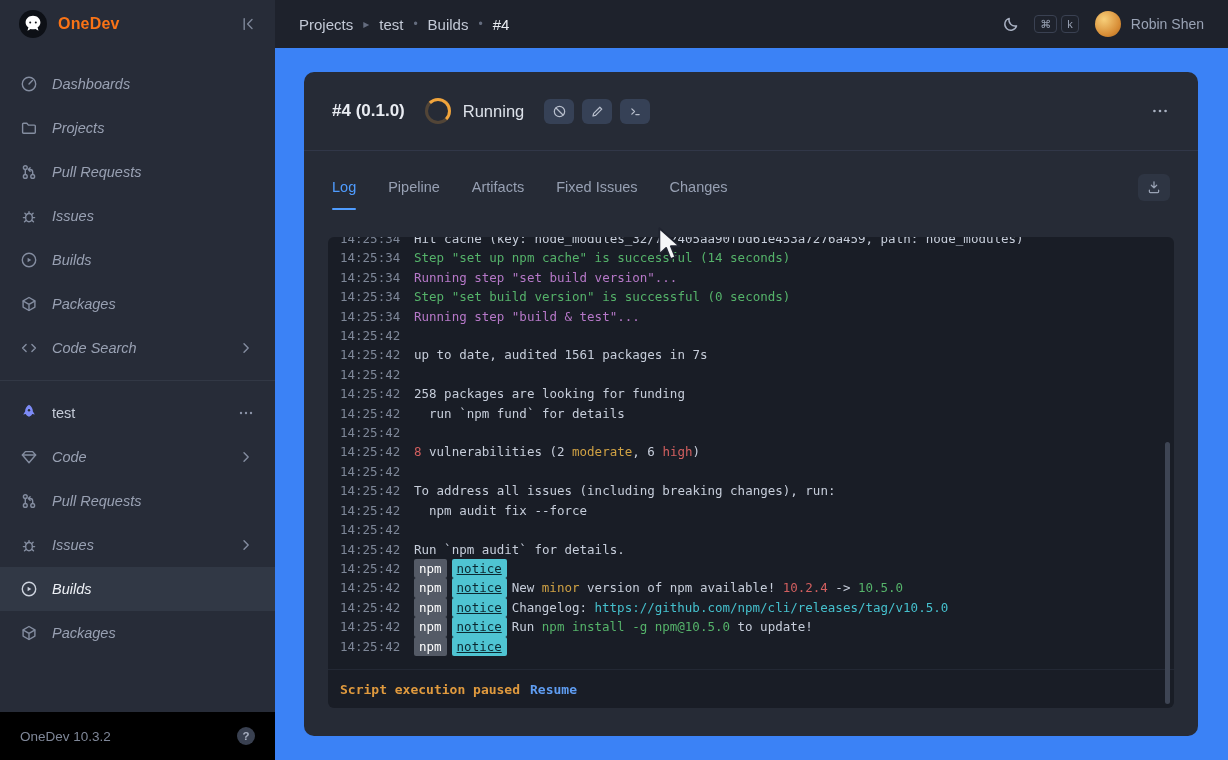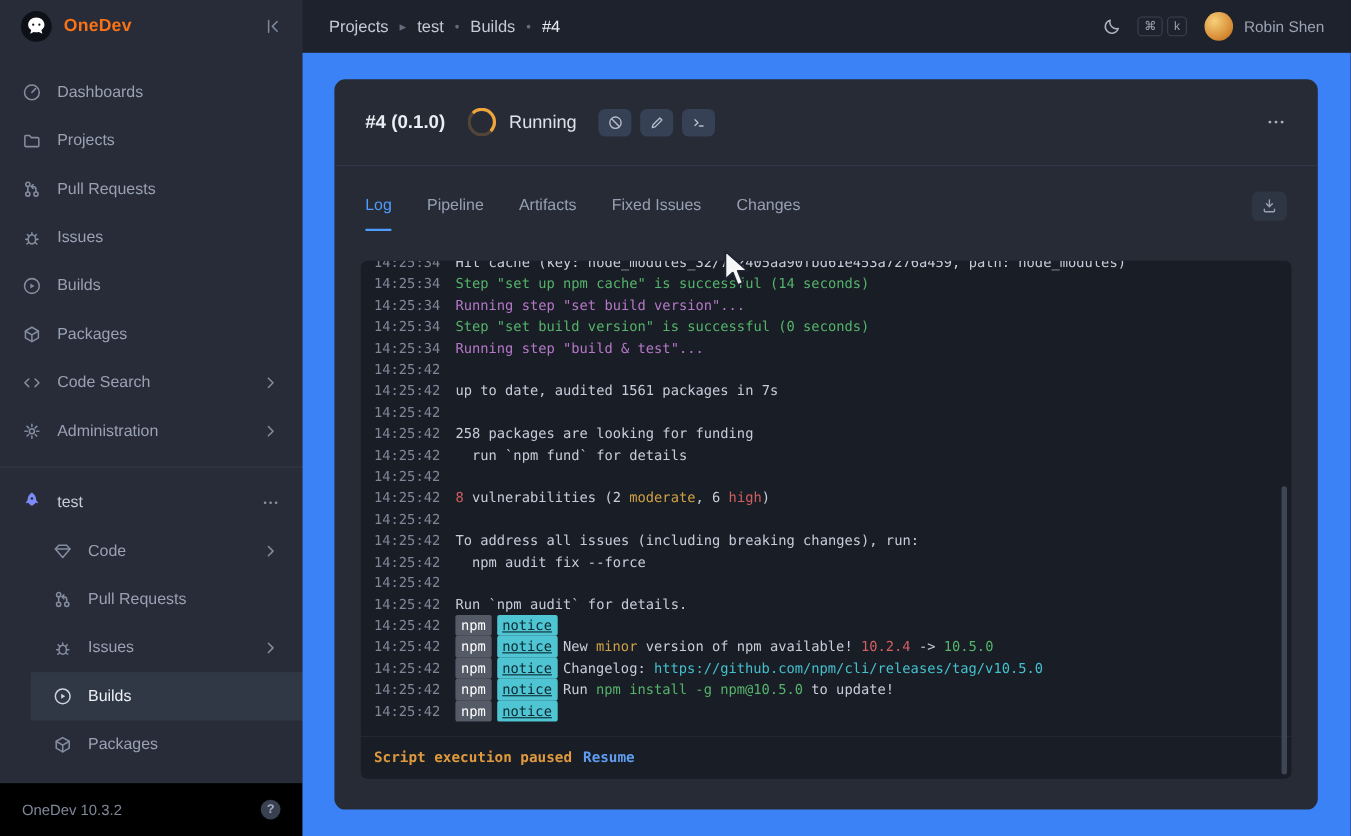--- a/index.html
+++ b/index.html
@@ -7,21 +7,21 @@
   .app{position:relative;width:1228px;height:760px;}
 
   
   .sidebar{position:absolute;left:0;top:0;bottom:0;width:275px;background:#272c38;display:flex;flex-direction:column;}
   .sb-header{height:48px;flex:0 0 48px;display:flex;align-items:center;justify-content:space-between;padding:0 18px 0 18px;}
   .brand{display:flex;align-items:center;gap:10px;}
   .logo{width:30px;height:30px;display:flex;}
   .logo svg{width:30px;height:30px;}
   .brand-name{color:#f97316;font-size:16px;font-weight:700;letter-spacing:.2px;}
   .collapse{color:#7e8799;display:flex;}
-  .sb-nav{padding-top:14px;}
+  .sb-nav{padding-top:14px;font-style:italic;}
   .sb-item{height:44px;display:flex;align-items:center;gap:14px;padding:0 20px;color:#99a1b3;font-size:14.5px;cursor:pointer;}
   .sb-item .icon{color:#848da0;display:flex;}
   .sb-item.active{background:#313845;color:#eef1f6;}
   .sb-item.active .icon{color:#cdd3de;}
   .sb-label{flex:1;white-space:nowrap;}
   .chev{margin-left:auto;color:#6f7789;display:flex;}
   .chev svg{width:14px;height:14px;}
   .icon svg{width:18px;height:18px;fill:none;stroke:currentColor;stroke-width:1.4;stroke-linecap:round;stroke-linejoin:round;}
   .sb-divider{height:1px;background:#323845;margin:10px 0;}
   .sb-project-row{height:44px;display:flex;align-items:center;gap:14px;padding:0 20px;color:#c6ccd8;font-size:14.5px;cursor:pointer;}
@@ -182,54 +182,40 @@
               <path d="M6.1 5.5 2.6 9l3.5 3.5M11.9 5.5 15.4 9l-3.5 3.5"></path>
             </svg>
           </span>
           <span class="sb-label">Code Search</span>
           <span class="chev icon">
             <svg viewBox="0 0 18 18">
               <path d="M7 4.8 11.2 9 7 13.2"></path>
             </svg>
           </span>
         </div>
-        <div class="sb-item">
-          <span class="icon">
-            <svg viewBox="0 0 18 18">
-              <circle cx="9" cy="9" r="2.3"></circle>
-              <path d="M9 2.7v2M9 13.3v2M2.7 9h2M13.3 9h2M4.6 4.6 6 6M12 12l1.4 1.4M13.4 4.6 12 6M6 12l-1.4 1.4"></path>
-            </svg>
-          </span>
-          <span class="sb-label">Administration</span>
-          <span class="chev icon">
-            <svg viewBox="0 0 18 18">
-              <path d="M7 4.8 11.2 9 7 13.2"></path>
-            </svg>
-          </span>
-        </div>
       </nav>
 
     <div class="sb-divider"></div>
 
     <div class="sb-project-row">
       <span class="icon"><svg viewBox="0 0 18 18">
             <path d="M9 1.8c2.6 1.5 3.9 4 3.9 6.8l1.9 2.9-2.5-.5C11.5 12.3 10.3 13.2 9 13.8c-1.3-.6-2.5-1.5-3.3-2.8l-2.5.5 1.9-2.9C5.1 5.8 6.4 3.3 9 1.8z" fill="#7d8bf6" stroke="none"></path>
             <circle cx="9" cy="7.2" r="1.2" fill="#272c38" stroke="none"></circle>
           </svg></span>
       <span class="sb-label">test</span>
       <span class="more icon">
           <svg viewBox="0 0 18 18">
             <circle cx="4" cy="9" r="1.2" fill="currentColor" stroke="none"></circle>
             <circle cx="9" cy="9" r="1.2" fill="currentColor" stroke="none"></circle>
             <circle cx="14" cy="9" r="1.2" fill="currentColor" stroke="none"></circle>
           </svg>
         </span>
     </div>
 
-    <nav class="sb-nav" id="sb-project" style="padding-top:0;margin-left:28px;">
+    <nav class="sb-nav" id="sb-project" style="padding-top:0;">
         <div class="sb-item">
           <span class="icon">
             <svg viewBox="0 0 18 18">
               <path d="M5.4 3.6h7.2L15.6 7 9 14.8 2.4 7z"></path>
               <path d="M2.4 7h13.2"></path>
             </svg>
           </span>
           <span class="sb-label">Code</span>
           <span class="chev icon">
             <svg viewBox="0 0 18 18">

